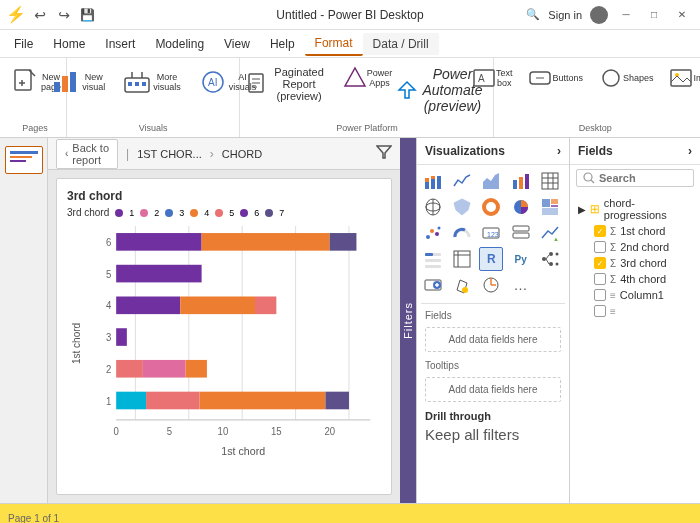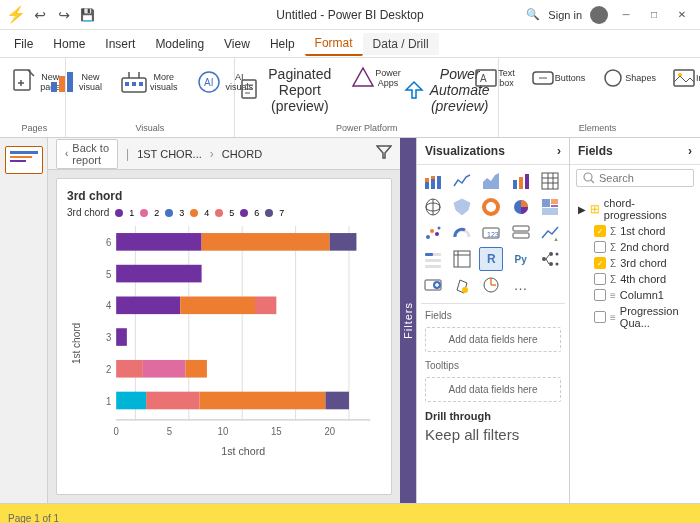--- a/index.html
+++ b/index.html
@@ -313,20 +313,21 @@
       border-radius: 2px;
       padding: 2px 6px;
       gap: 4px;
     }
     .fields-search input {
       border: none;
       outline: none;
       font-size: 11px;
       width: 100%;
       color: #333;
+      font-weight: bold;
     }
     .fields-tree { padding: 4px 4px; overflow-y: auto; flex: 1; }
     .tree-group { margin-bottom: 4px; }
     .tree-group-header {
       display: flex;
       align-items: center;
       gap: 4px;
       font-size: 11px;
       color: #333;
       cursor: pointer;
@@ -467,21 +468,21 @@
     <div class="ribbon-items">
       <div class="ribbon-btn">
         <div class="icon-sm">
           <svg width="24" height="24" viewBox="0 0 24 24">
             <rect x="2" y="2" width="14" height="18" rx="1" fill="none" stroke="#555" stroke-width="1.5"></rect>
             <line x1="5" y1="7" x2="13" y2="7" stroke="#555" stroke-width="1"></line>
             <line x1="5" y1="11" x2="13" y2="11" stroke="#555" stroke-width="1"></line>
             <line x1="5" y1="15" x2="10" y2="15" stroke="#555" stroke-width="1"></line>
           </svg>
         </div>
-        <span style="font-size:14px;color:#333;text-align:center;">Paginated Report<br>(preview)</span>
+        <span style="font-size:11px;color:#333;text-align:center;">Paginated Report<br>(preview)</span>
       </div>
       <div class="ribbon-btn">
         <div class="icon-sm">
           <svg width="24" height="24" viewBox="0 0 24 24">
             <polygon points="12,2 22,20 2,20" fill="none" stroke="#742774" stroke-width="1.5"></polygon>
           </svg>
         </div>
         <span style="font-size:9px;color:#333;text-align:center;">Power<br>Apps</span>
       </div>
       <div class="ribbon-btn">
@@ -528,21 +529,21 @@
         <div class="icon-sm">
           <svg width="24" height="24" viewBox="0 0 24 24">
             <rect x="2" y="4" width="20" height="16" rx="1" fill="none" stroke="#555" stroke-width="1.5"></rect>
             <circle cx="8" cy="9" r="2" fill="#ffc000"></circle>
             <path d="M2 16 L8 10 L14 16 L18 12 L22 16" fill="none" stroke="#555" stroke-width="1"></path>
           </svg>
         </div>
         <span style="font-size:9px;color:#333;text-align:center;">Image</span>
       </div>
     </div>
-    <span class="ribbon-group-label">Elements</span>
+    <span class="ribbon-group-label">Desktop</span>
   </div>
 </div>
 
 <div class="main-area">
 
   <div class="pages-panel">
     <div class="page-thumb active">
       <div style="width:32px;height:22px;background:#fff;display:flex;flex-direction:column;gap:2px;padding:2px;">
         <div style="height:3px;background:#4472c4;width:100%;"></div>
         <div style="height:2px;background:#ed7d31;width:80%;"></div>
@@ -874,21 +875,20 @@
           <span>4th chord</span>
         </div>
         <div class="tree-item">
           <div class="check-box"></div>
           <span style="font-size:10px;color:#999;">≡</span>
           <span>Column1</span>
         </div>
         <div class="tree-item">
           <div class="check-box"></div>
           <span style="font-size:10px;color:#999;">≡</span>
-          <span>Progression Qua...</span>
         </div>
       </div>
     </div>
   </div>
 
 </div>
 
 <div class="status-bar">
   <span>Page 1 of 1</span>
 </div>

